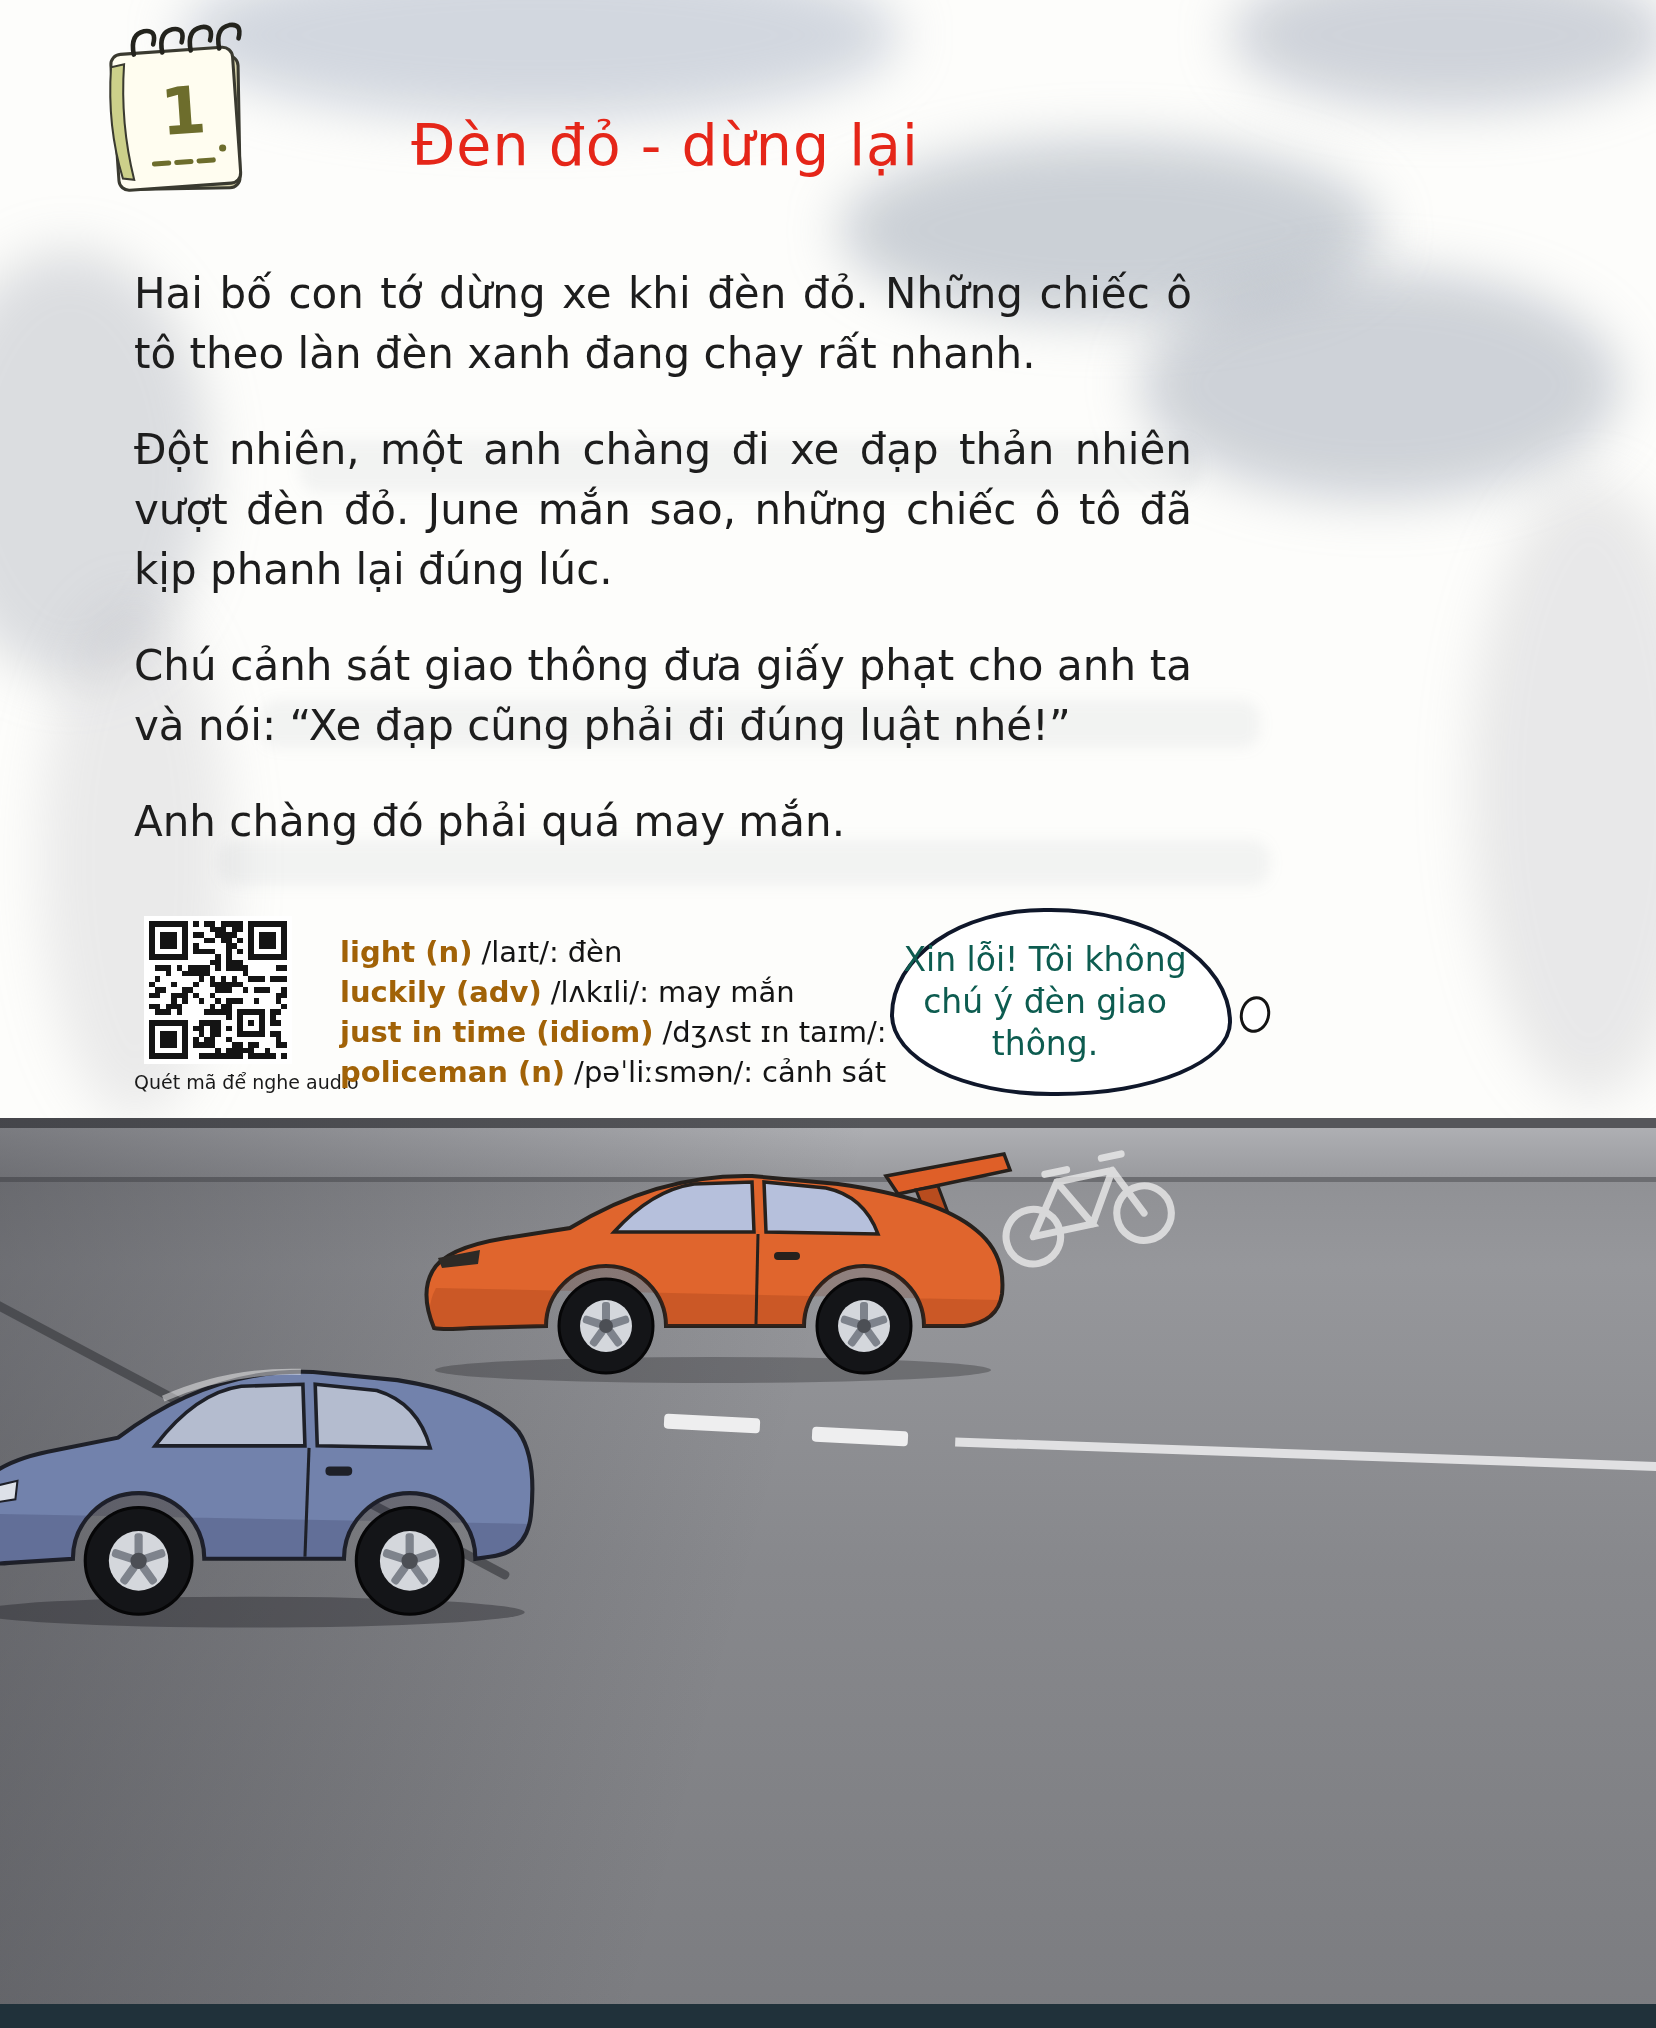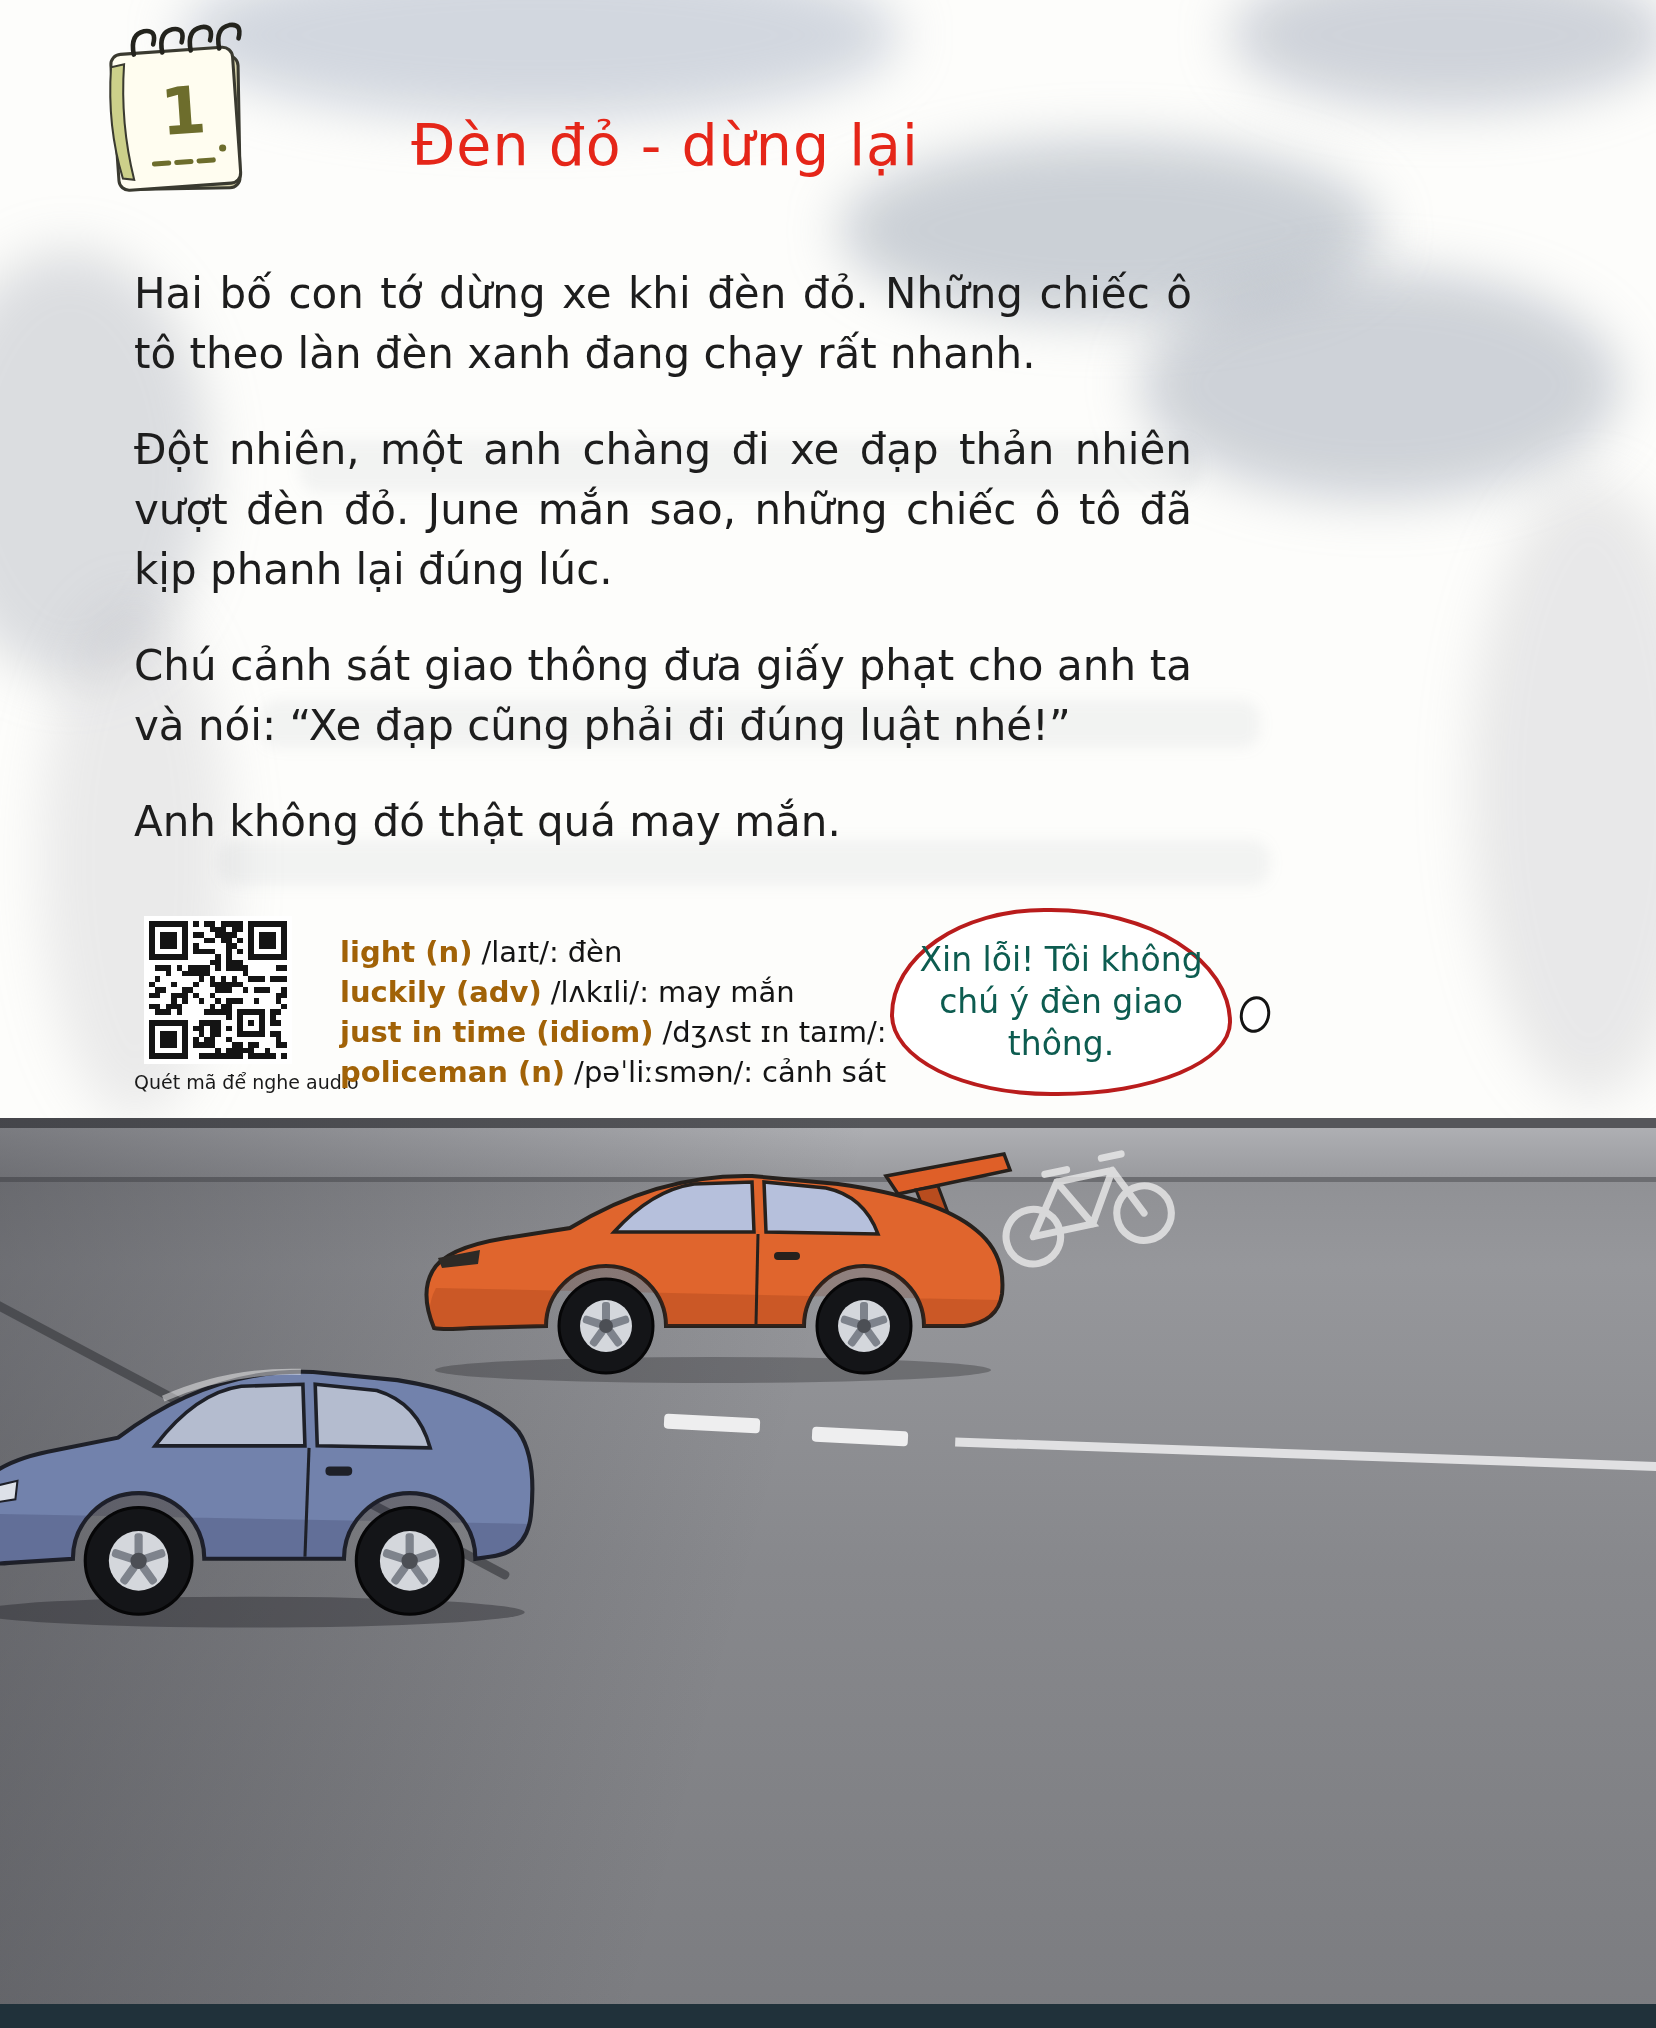--- a/index.html
+++ b/index.html
@@ -40,22 +40,22 @@
   .qr-caption{margin-top:7px;font-size:19px;color:#1a1a1a;white-space:nowrap}
 
   
   .vocab{position:absolute;left:340px;top:932px;font-size:29px;color:#141414}
   .vrow{height:40px;line-height:40px;white-space:nowrap}
   .vterm{color:#a16207;font-weight:bold;margin-right:9px}
   .vipa{margin-right:9px}
 
   
   .bubble{position:absolute;left:890px;top:908px;width:342px;height:188px;background:#fff;
-          border:4px solid #b91c1c;border-radius:46% 54% 52% 48% / 58% 62% 40% 44%;
-          display:flex;align-items:center;justify-content:center;text-align:center}
+          border:4px solid #0f172a;border-radius:46% 54% 52% 48% / 58% 62% 40% 44%;
+          display:flex;align-items:center;justify-content:flex-start;text-align:center}
   .bubble-text{width:302px;font-size:33px;line-height:1.28;color:#0d5c50;font-weight:500}
   .bubble-tail{position:absolute;left:1240px;top:996px;width:30px;height:37px;background:#fff;
           border:3px solid #141414;border-radius:50%;transform:rotate(14deg)}
 
   
   .road{position:absolute;left:0;top:1118px;width:1656px;height:910px;
         background:linear-gradient(180deg,#7a7b7f 0px,#909195 60px,#96979b 150px,#87888c 450px,#7b7c80 910px)}
   .road::before{content:"";position:absolute;top:0;left:0;right:0;height:10px;background:#55565a}
   .road-shade{position:absolute;inset:0;background:linear-gradient(105deg,rgba(44,45,51,.40) 0%,rgba(44,45,51,0) 46%);pointer-events:none}
   .sidewalk{position:absolute;top:10px;left:0;right:0;height:54px;
@@ -105,21 +105,21 @@
       </g>
     </svg>
   </div>
 
   <h1 class="title">Đèn đỏ - dừng lại</h1>
 
   <div class="story">
     <p>Hai bố con tớ dừng xe khi đèn đỏ. Những chiếc ô tô theo làn đèn xanh đang chạy rất nhanh.</p>
     <p>Đột nhiên, một anh chàng đi xe đạp thản nhiên vượt đèn đỏ. June mắn sao, những chiếc ô tô đã kịp phanh lại đúng lúc.</p>
     <p>Chú cảnh sát giao thông đưa giấy phạt cho anh ta và nói: “Xe đạp cũng phải đi đúng luật nhé!”</p>
-    <p>Anh không đó thật quá may mắn.</p>
+    <p>Anh chàng đó phải quá may mắn.</p>
   </div>
 
   <div class="qr-block">
     <div class="qr">
       <svg viewBox="-1 -1 27 27" shape-rendering="crispEdges">
         <rect x="-1" y="-1" width="27" height="27" fill="#ffffff"></rect>
         <g fill="#141414">
           <rect x="0" y="0" width="7" height="7"></rect>
             <rect x="18" y="0" width="7" height="7"></rect>
             <rect x="0" y="18" width="7" height="7"></rect>

